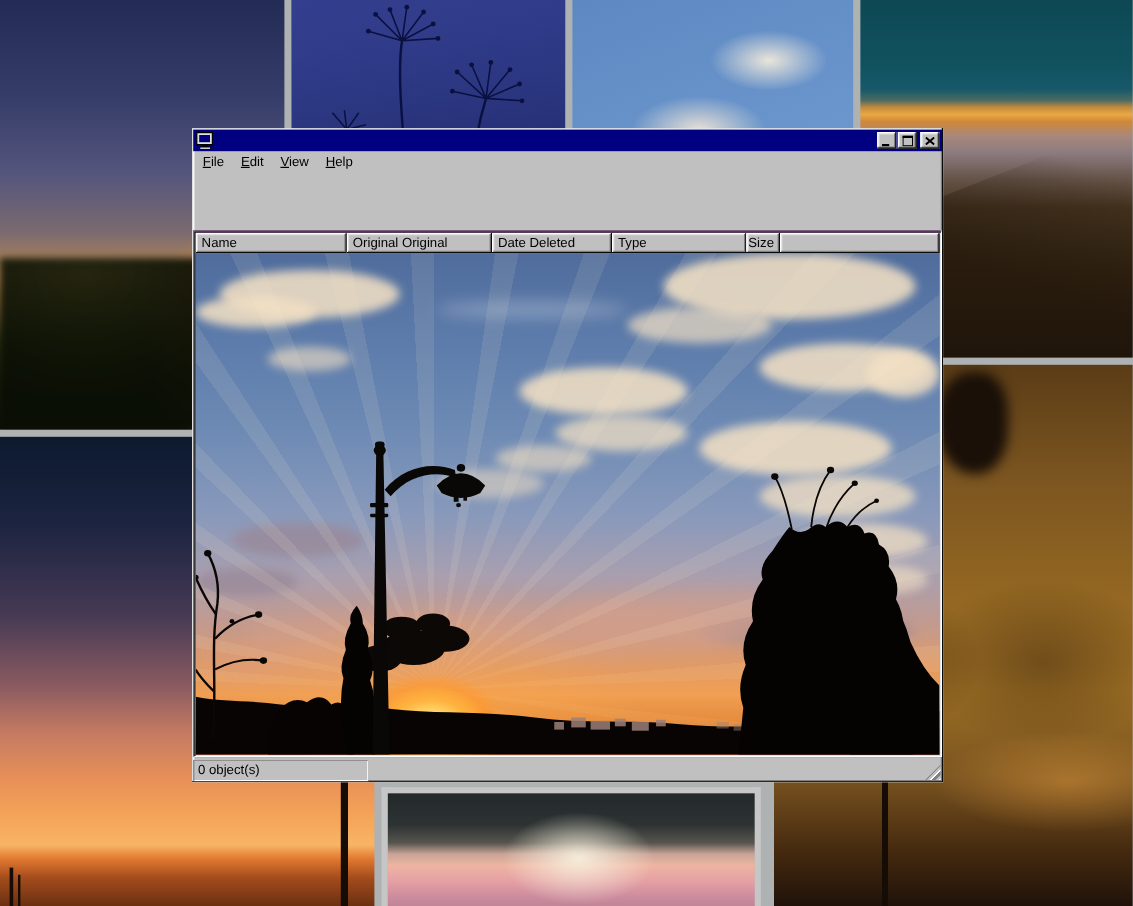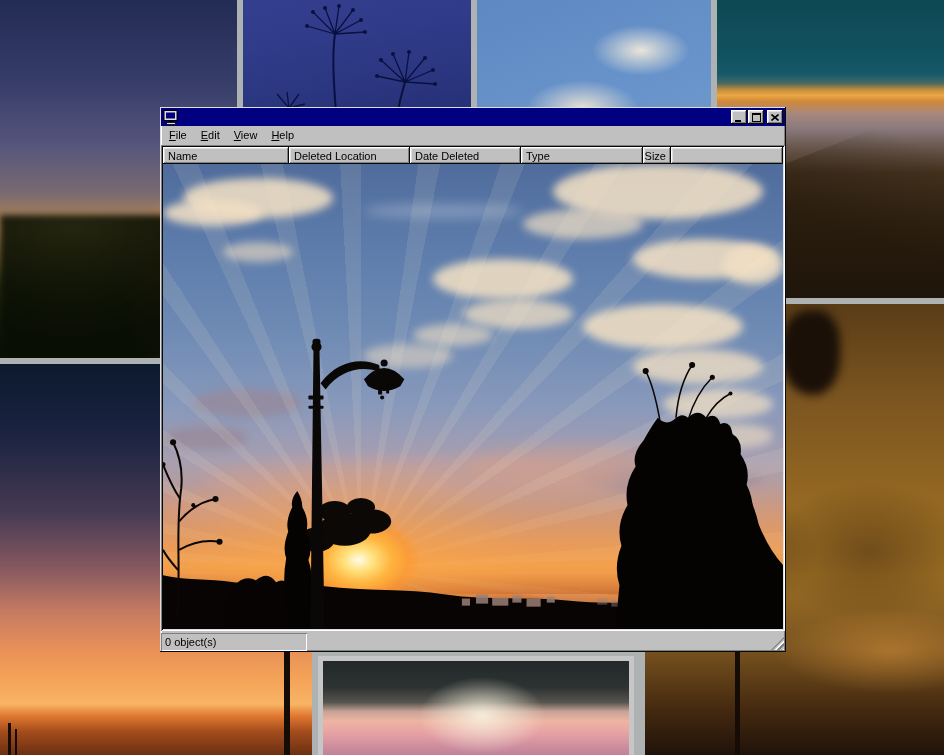--- a/index.html
+++ b/index.html
@@ -62,21 +62,21 @@
   .titlebar { height:18px; background:#000080; display:flex; align-items:center; padding:1px 2px; flex:none; }
   .titlebar-icon { width:16px; height:15px; margin-right:3px; flex:none; }
   .title-text { color:#fff; font-size:11px; font-weight:bold; flex:1; overflow:hidden; white-space:nowrap; }
   .tb-btn { width:16px; height:14px; background:#c0c0c0; flex:none; display:flex; align-items:center; justify-content:center;
     box-shadow: inset -1px -1px #0a0a0a, inset 1px 1px #fff, inset -2px -2px #808080, inset 2px 2px #dfdfdf; }
   .tb-btn + .tb-btn { margin-left:1px; }
   .tb-btn.close { margin-left:3px; }
   .menubar { height:19px; display:flex; align-items:center; padding-left:1px; flex:none; }
   .menu-item { font-size:11px; color:#000; padding:2px 7px 3px; cursor:default; }
   .listview { flex:1; display:flex; flex-direction:column; background:#d946ef; padding:2px;
-    box-shadow: inset 1px 1px #808080, inset -1px -1px #fff, inset 2px 2px #0a0a0a, inset -2px -2px #dfdfdf; overflow:hidden; }
+    box-shadow: inset 1px 1px #808080, inset -1px -1px #fff, inset 2px 2px #0a0a0a, inset -2px -2px #dfdfdf; overflow:hidden;margin-top:47px; }
   .header-row { height:17px; display:flex; flex:none; }
   .col { height:17px; background:#c0c0c0; font-size:11px; color:#000; display:flex; align-items:center;
     padding:0 5px; flex:none; overflow:hidden; white-space:nowrap;
     box-shadow: inset -1px -1px #0a0a0a, inset 1px 1px #fff, inset -2px -2px #808080, inset 2px 2px #dfdfdf; }
   .col.size { justify-content:flex-end; }
   .col.fill { flex:1; }
 
   
   .photo { flex:1; position:relative; overflow:hidden;
     background:linear-gradient(180deg,#4f6c9c 0%,#5d7cab 18%,#6d8ab4 35%,#8899bb 52%,#a89fb0 64%,#c39a8e 74%,#e09c6a 83%,#f0a45c 88%,#d67f3e 93%,#a85524 97%,#82401c 100%); }
@@ -191,23 +191,23 @@
   <div class="menubar">
     <span class="menu-item"><u>F</u>ile</span>
     <span class="menu-item"><u>E</u>dit</span>
     <span class="menu-item"><u>V</u>iew</span>
     <span class="menu-item"><u>H</u>elp</span>
   </div>
 
   <div class="listview">
     <div class="header-row">
       <div class="col" style="width:126px">Name</div>
-      <div class="col" style="width:121px">Deleted Location</div>
-      <div class="col" style="width:111px">Date Deleted</div>
-      <div class="col" style="width:122px">Type</div>
+      <div class="col" style="width:121px">Original Original</div>
+      <div class="col" style="width:100px">Date Deleted</div>
+      <div class="col" style="width:112px">Type</div>
       <div class="col size" style="width:28px">Size</div>
       <div class="col fill"></div>
     </div>
 
     <div class="photo">
       <i class="cloud" style="left:20px;top:14px;width:150px;height:40px;"></i>
       <i class="cloud" style="left:0;top:36px;width:100px;height:26px;"></i>
       <i class="cloud" style="left:60px;top:78px;width:70px;height:20px;opacity:.7"></i>
       <i class="cloud wisp" style="left:200px;top:40px;width:160px;height:14px;"></i>
       <i class="cloud" style="left:390px;top:0;width:210px;height:55px;"></i>

